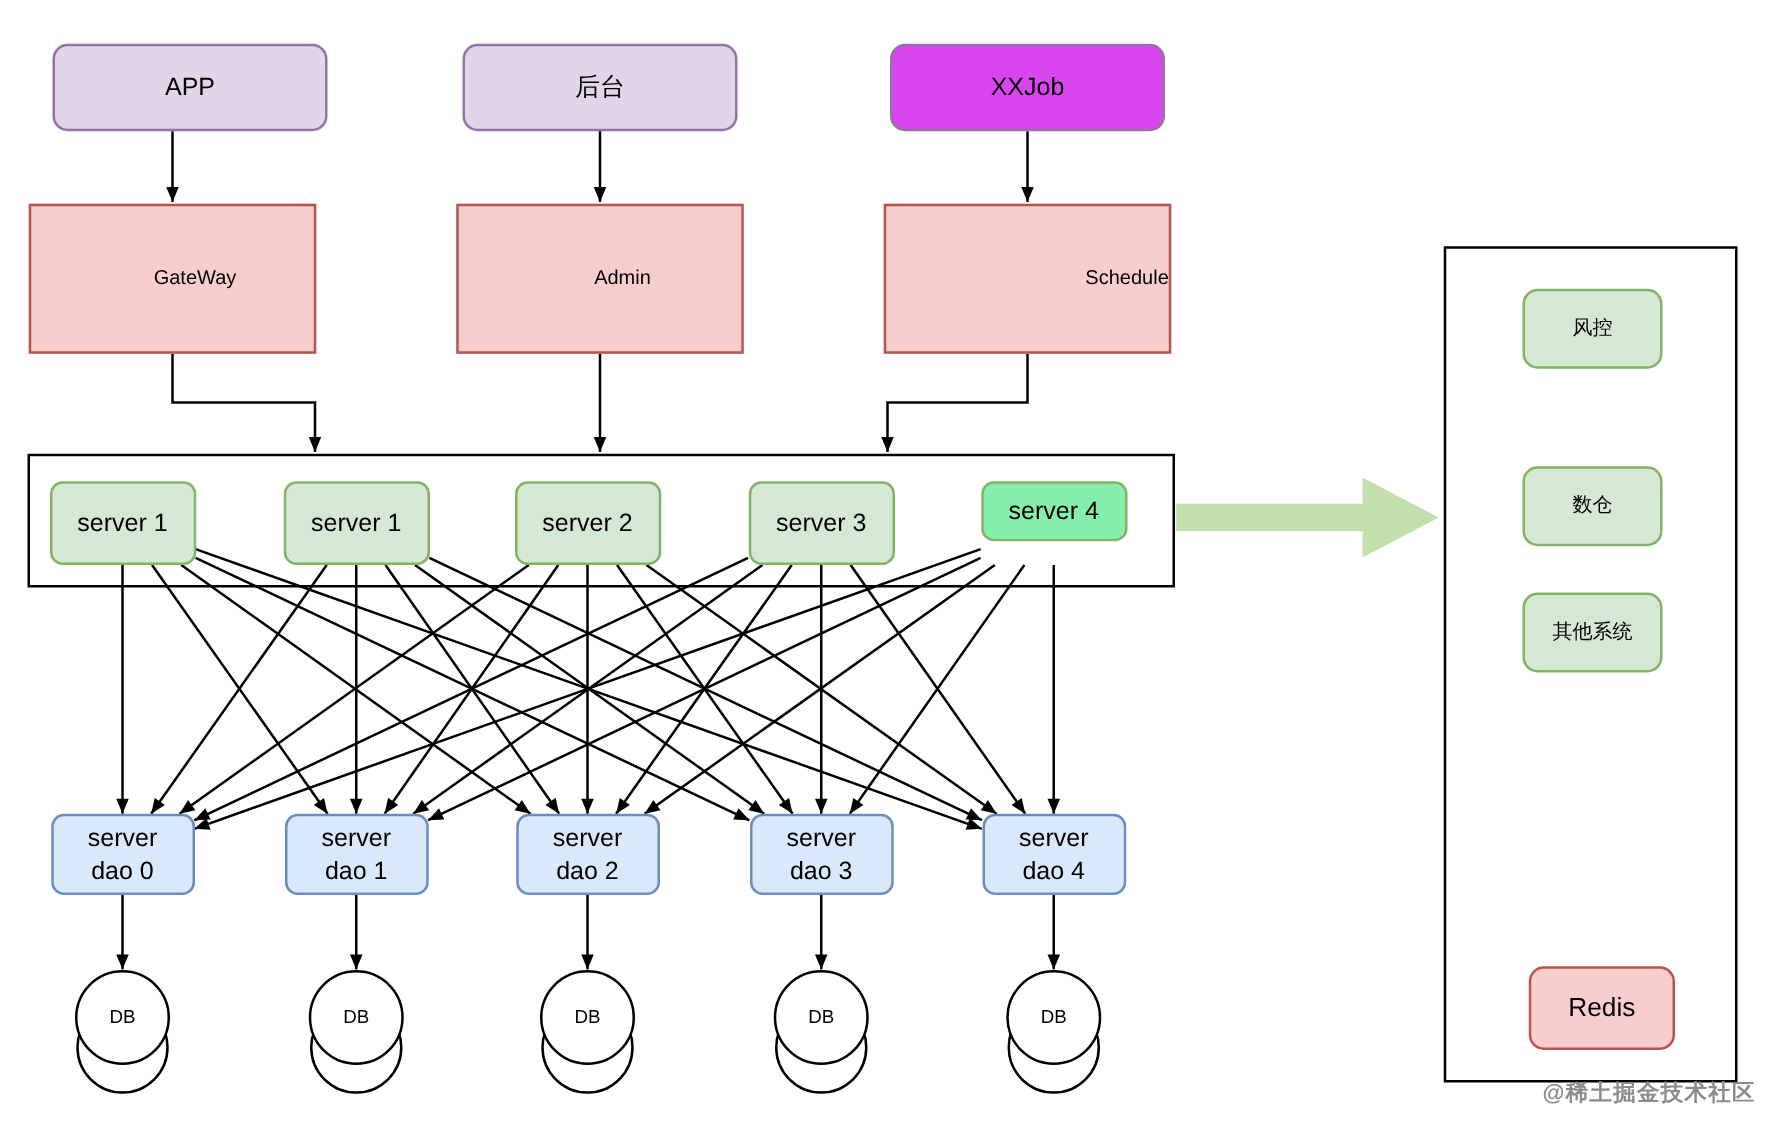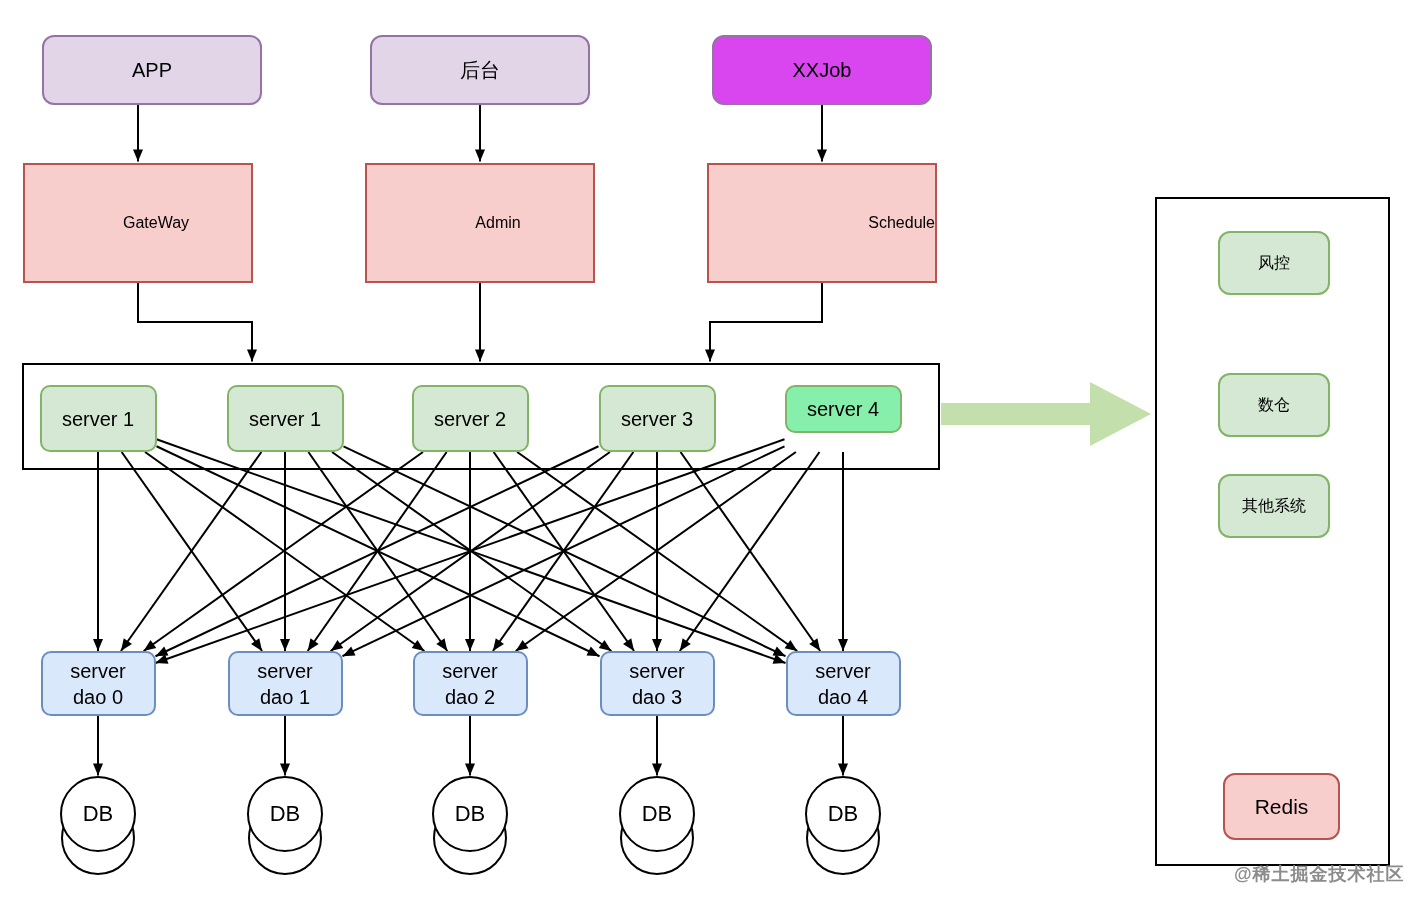--- a/index.html
+++ b/index.html
@@ -15,21 +15,21 @@
   }
   .k-client{border-radius:12px;}
   .k-service{font-size:16px;border-radius:0;padding-left:36px;}
   .k-server{border-radius:10px;}
   .k-dao{border-radius:10px;flex-direction:column;line-height:26px;}
   .k-ext{border-radius:12px;font-size:16px;}
   .k-redis{border-radius:12px;font-size:21px;}
   .k-dao span{display:block;}
   .container-box{position:absolute;box-sizing:border-box;border:2px solid #000;background:transparent;}
   .db-label{
-    position:absolute;width:80px;text-align:center;font-size:22px;line-height:24px;
+    position:absolute;width:80px;text-align:center;font-size:15px;line-height:24px;
   }
   #watermark{
     position:absolute;left:1234px;top:862px;font-size:18px;letter-spacing:1px;
     font-weight:bold;
   }
 </style>
 </head>
 <body>
 
 <div id="stage">

